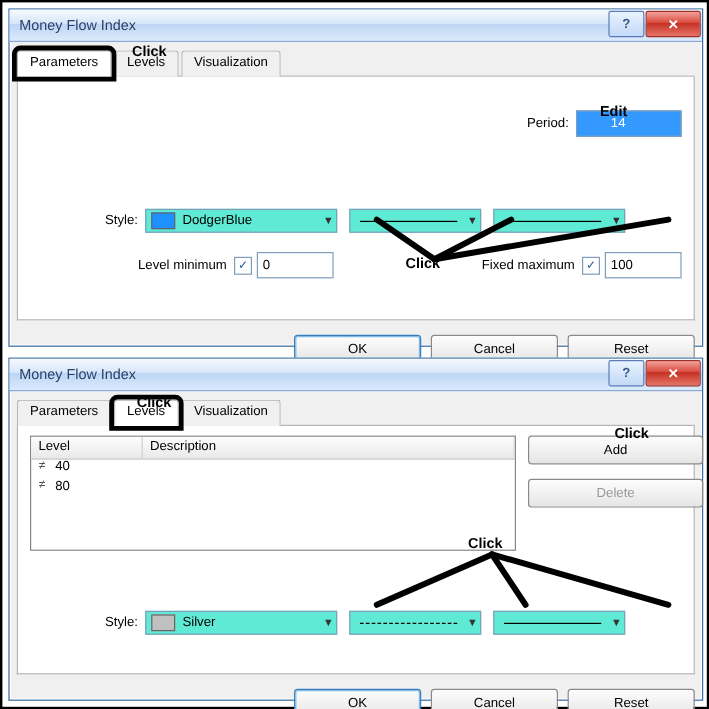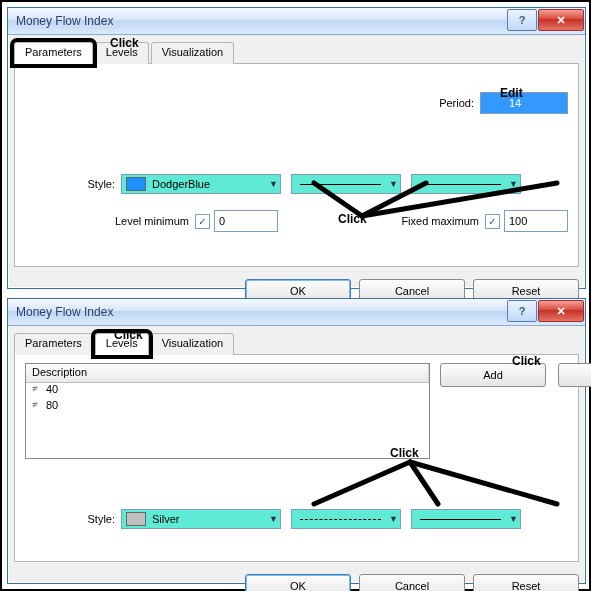--- a/index.html
+++ b/index.html
@@ -298,34 +298,35 @@
     <div class="tabs">
       <div class="tab">Parameters</div>
       <div class="tab active-tab emphasis-box">Levels</div>
       <div class="tab">Visualization</div>
     </div>
 
     <div class="content" style="height:190px;">
       <div style="display:flex; gap:10px;">
         <div class="list-box" style="flex:1;">
           <div class="list-header">
+            <div class="col" style="width:80px;">Level</div>
             <div class="col" style="flex:1;">Description</div>
           </div>
           <div class="list-row">
             <span class="icon">≠</span>
             <span class="lvl">40</span>
             <span></span>
           </div>
           <div class="list-row">
             <span class="icon">≠</span>
             <span class="lvl">80</span>
             <span></span>
           </div>
         </div>
-        <div style="width:128px; display:flex; flex-direction:row; gap:12px;">
+        <div style="width:128px; display:flex; flex-direction:column; gap:12px;">
           <div class="btn" style="width:100%;">Add</div>
           <div class="btn disabled" style="width:100%;">Delete</div>
         </div>
       </div>
 
       <div class="field-row" style="margin-top:50px;">
         <span class="field-label" style="width:90px;">Style:</span>
         <div class="combo" style="width:160px;">
           <span class="swatch" style="background:#c0c0c0;"></span>
           <span style="flex:1;">Silver</span>

